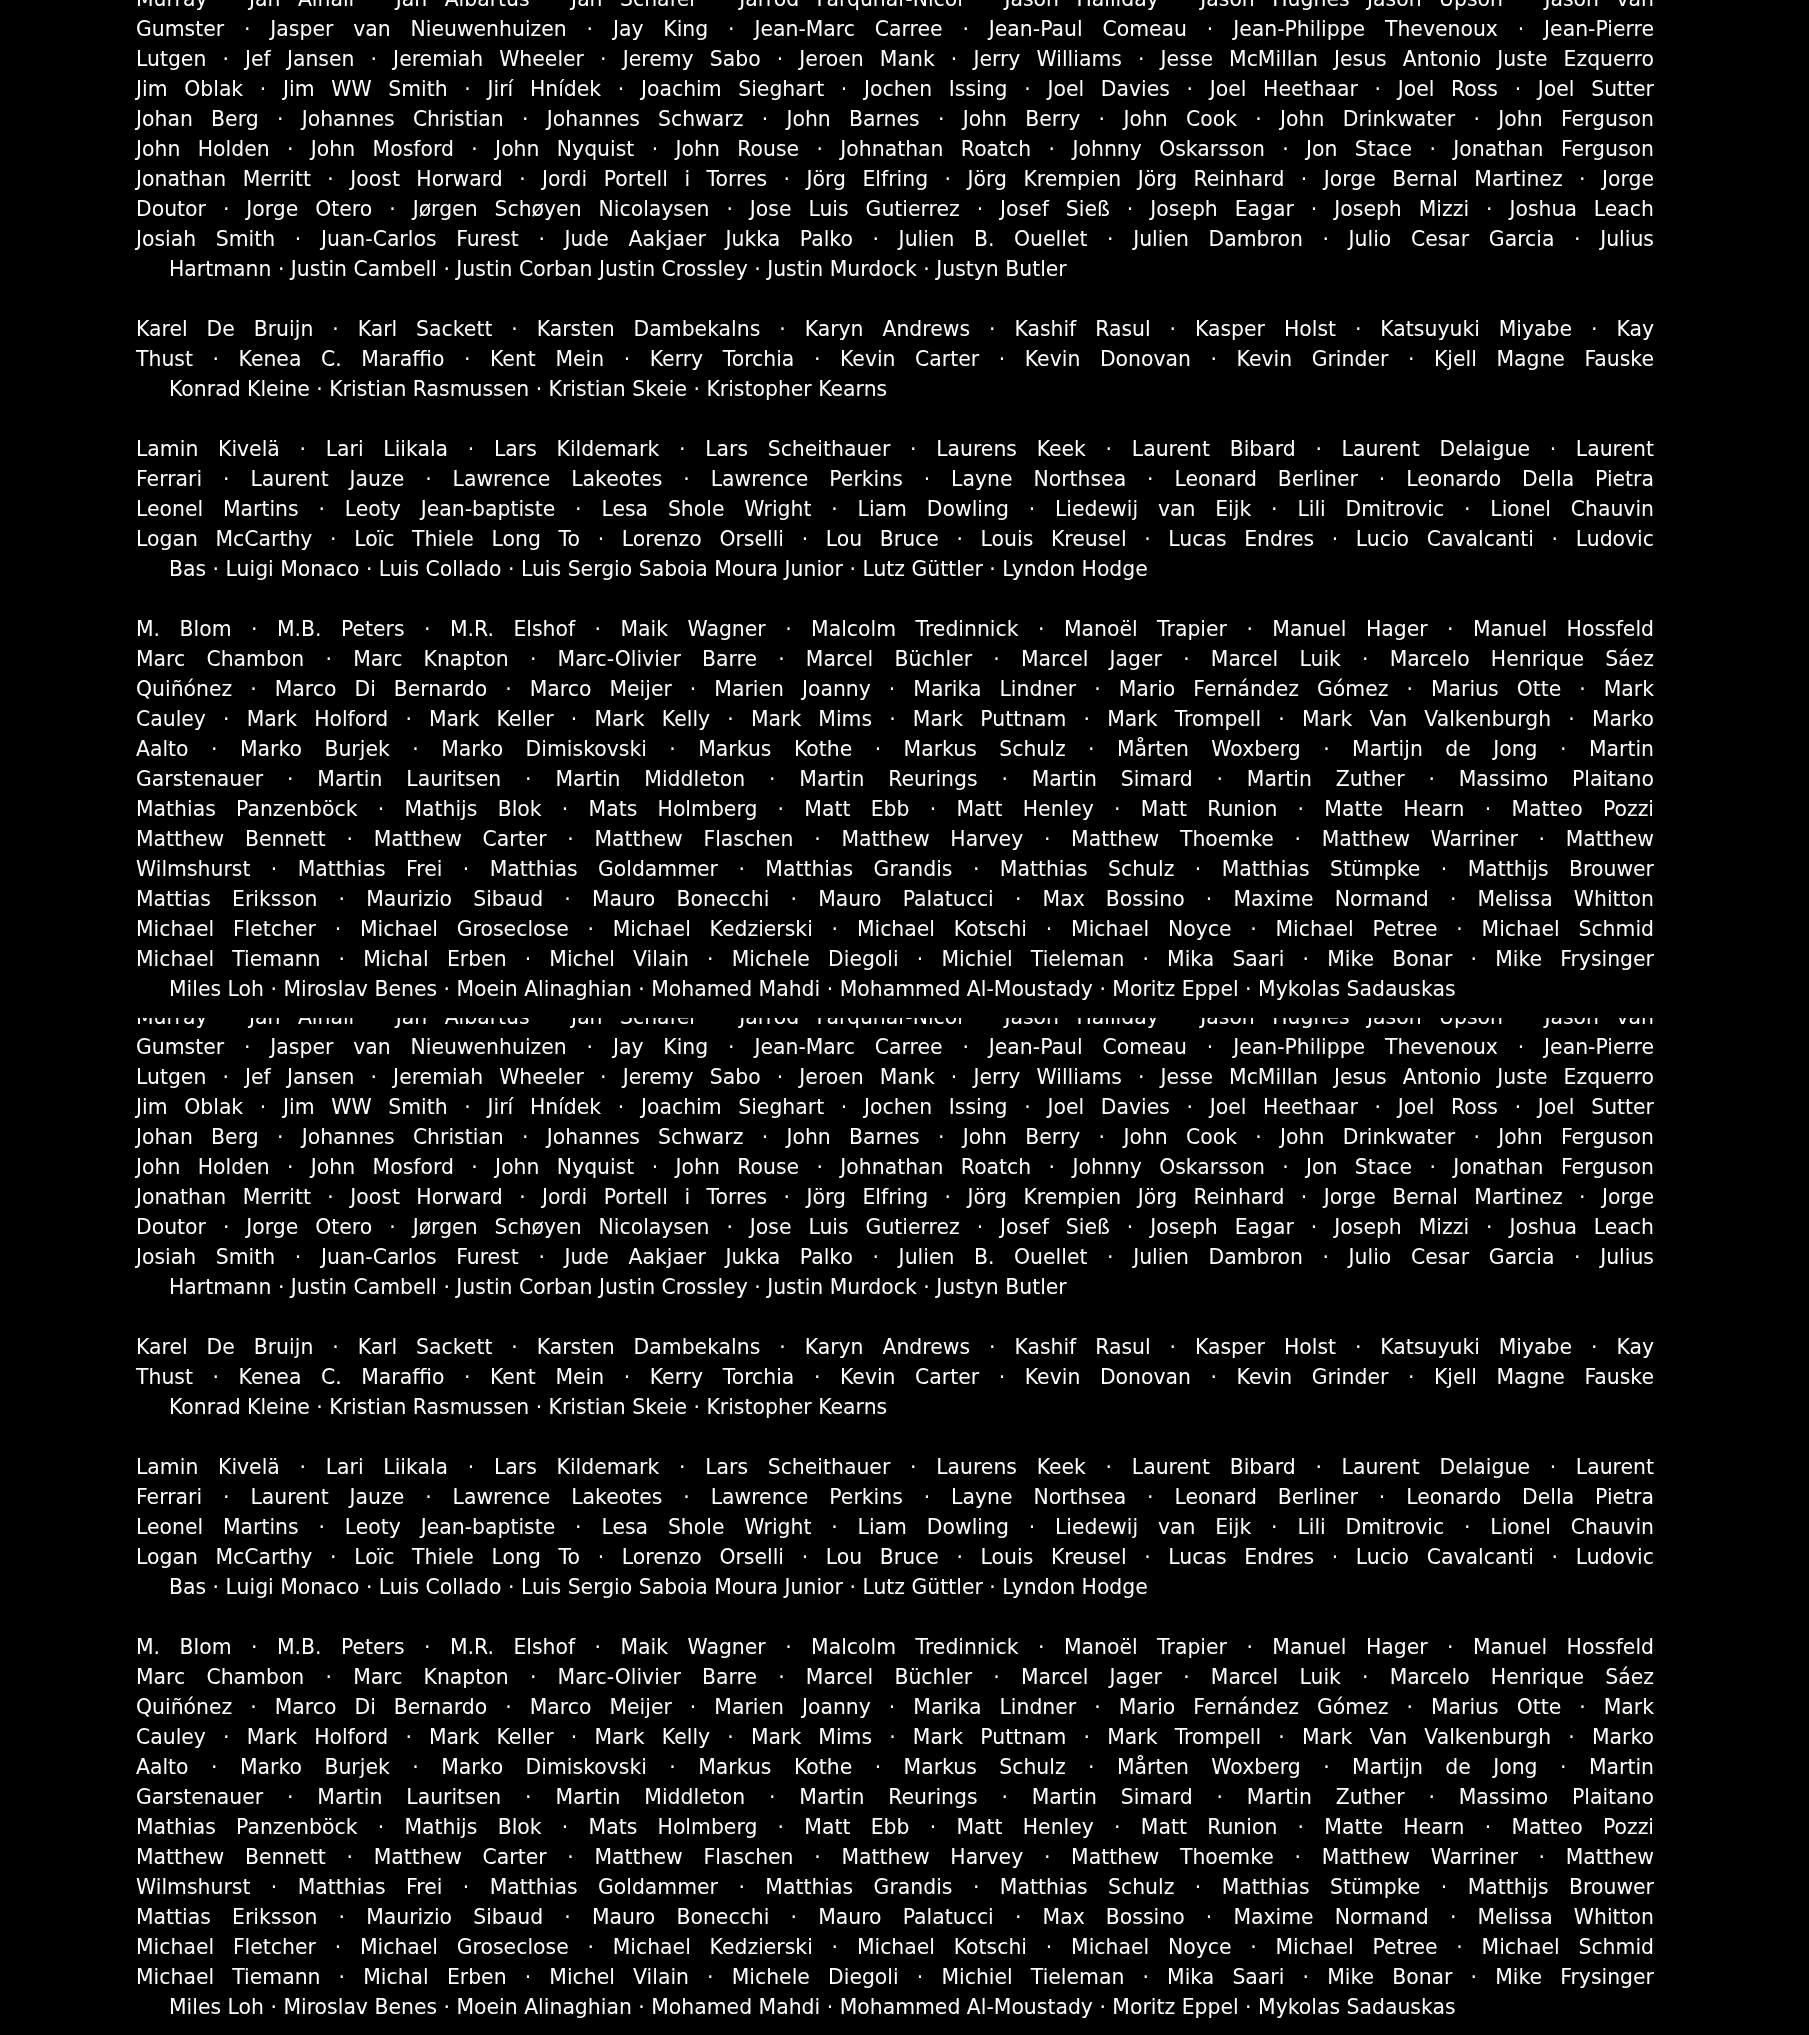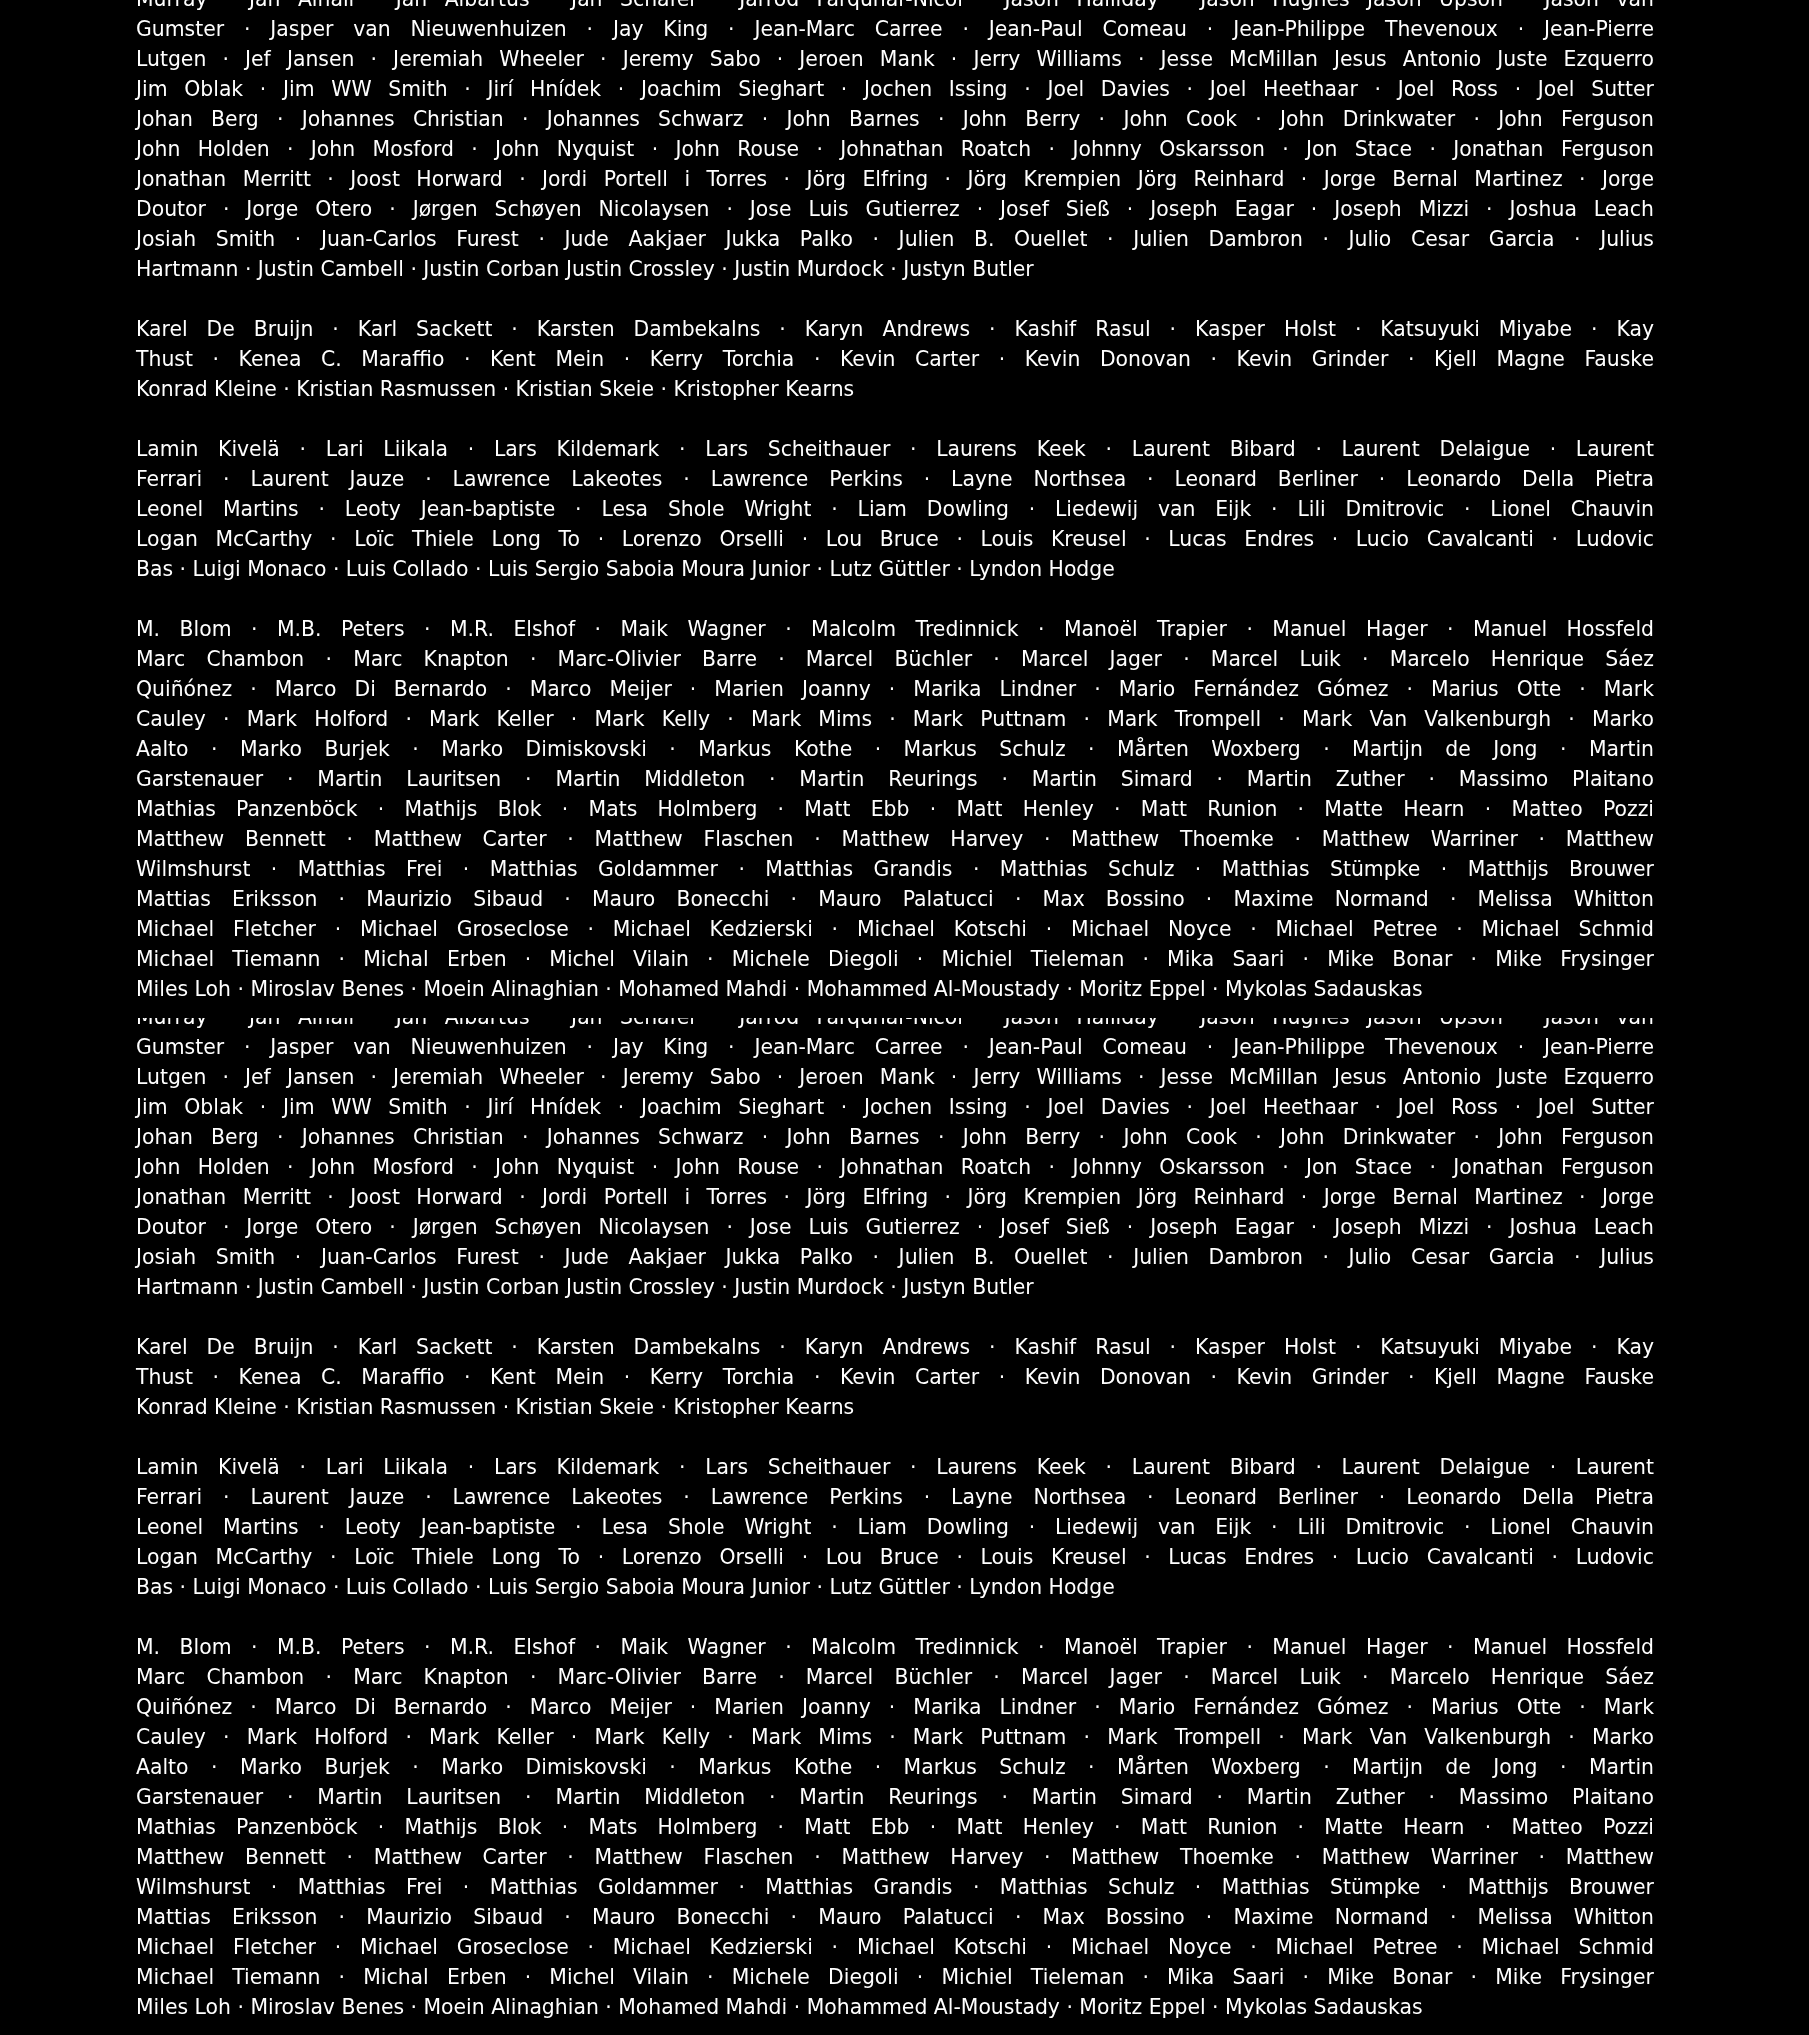--- a/index.html
+++ b/index.html
@@ -34,20 +34,21 @@
   .line {
     font-family: "DejaVu Sans", sans-serif;
     font-size: 20.4px;
     line-height: 30px;
     color: #ffffff;
     text-align: justify;
     text-align-last: justify;
   }
   .para .line:last-child {
     text-align-last: left;
+    margin-left: 33px;
   }
 </style>
 </head>
 <body>
 
 <div class="credits">
 
   <section class="tile">
     <div class="scroll">
       <div class="para">

